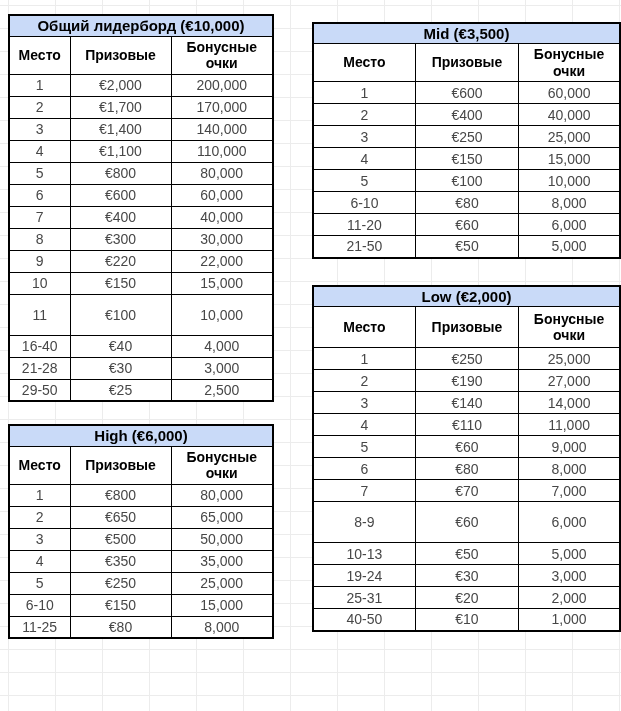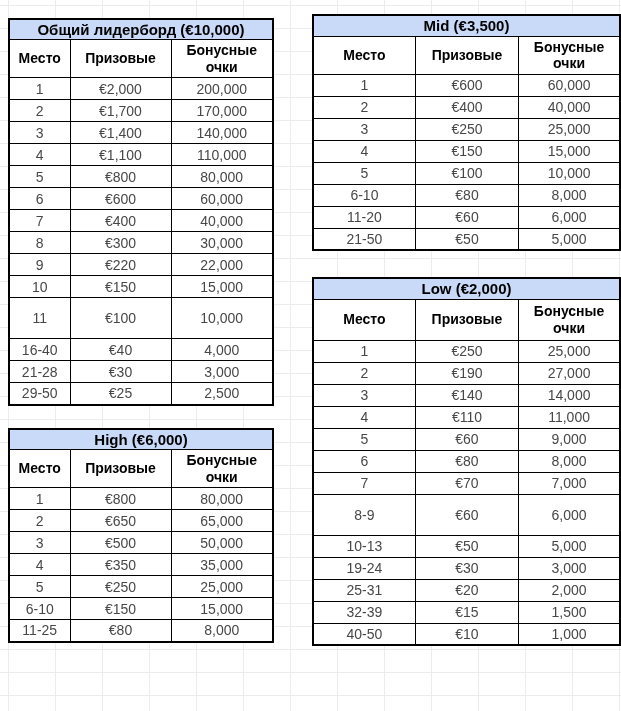--- a/index.html
+++ b/index.html
@@ -360,25 +360,20 @@
             <td>19-24</td>
             <td>€30</td>
             <td>3,000</td>
           </tr>
           <tr>
             <td>25-31</td>
             <td>€20</td>
             <td>2,000</td>
           </tr>
           <tr>
-            <td>32-39</td>
-            <td>€15</td>
-            <td>1,500</td>
-          </tr>
-          <tr>
             <td>40-50</td>
             <td>€10</td>
             <td>1,000</td>
           </tr>
         </tbody>
     </table>
 
   </div>
 
 </div>

